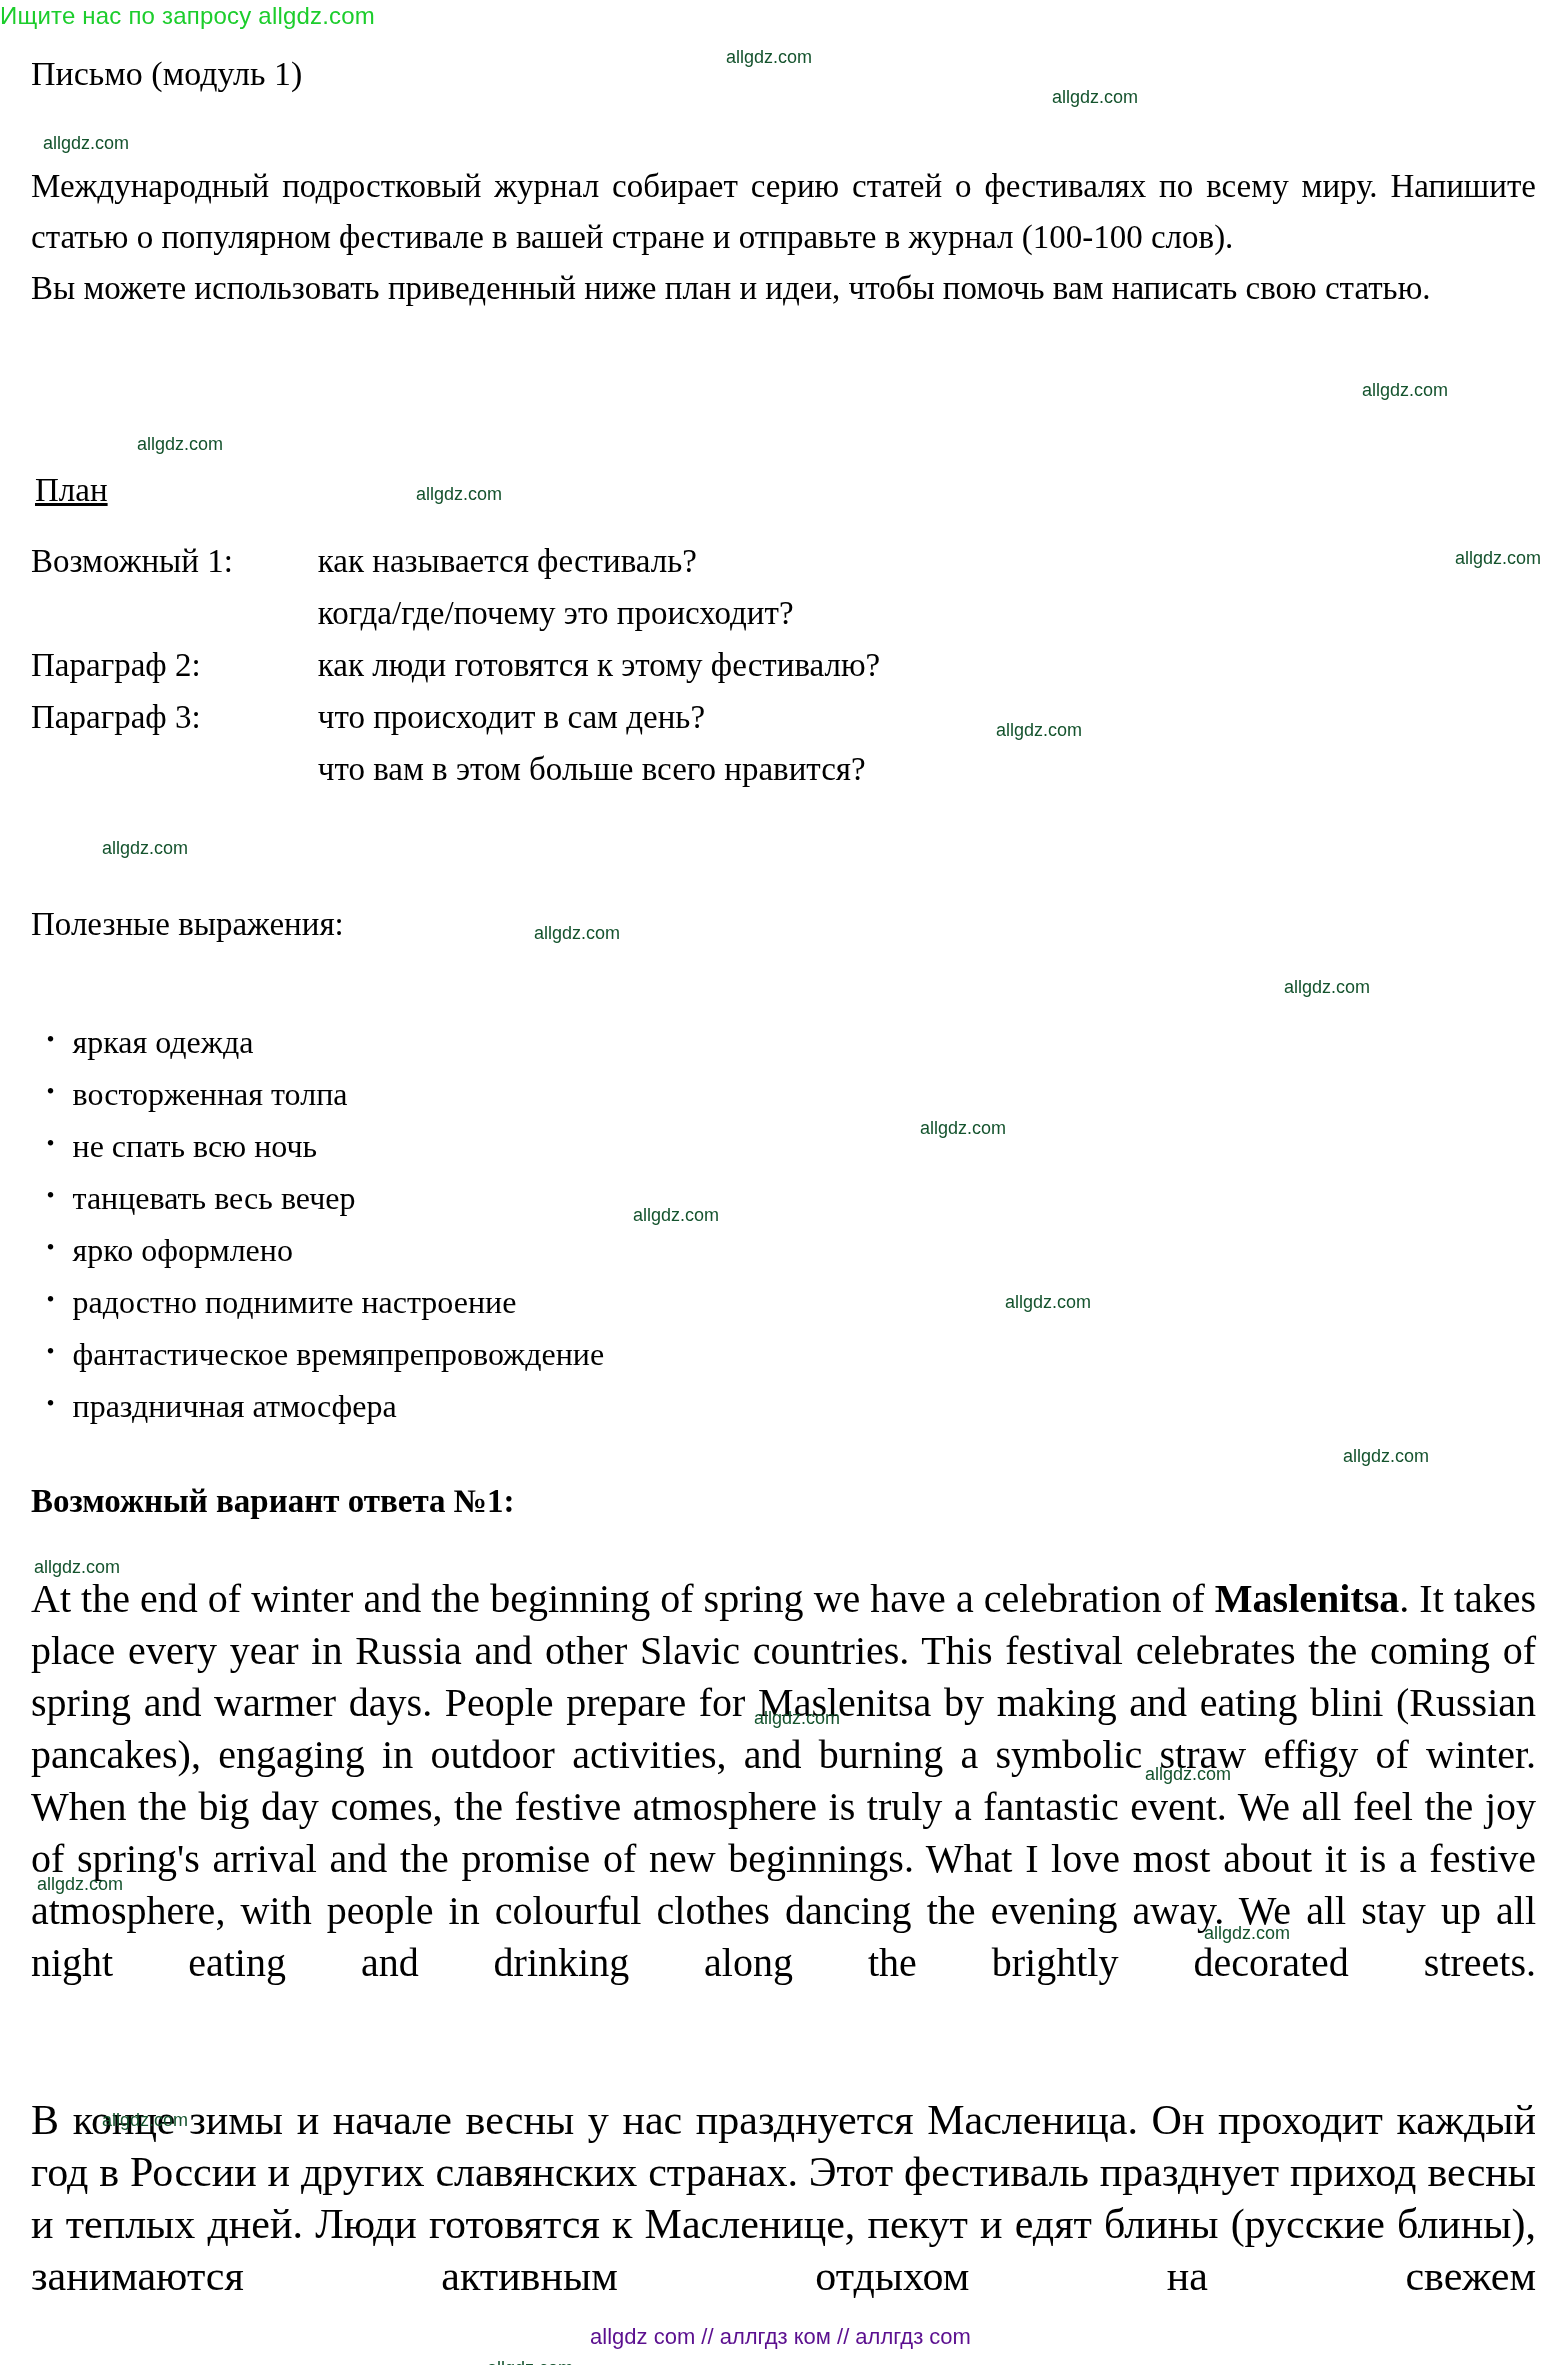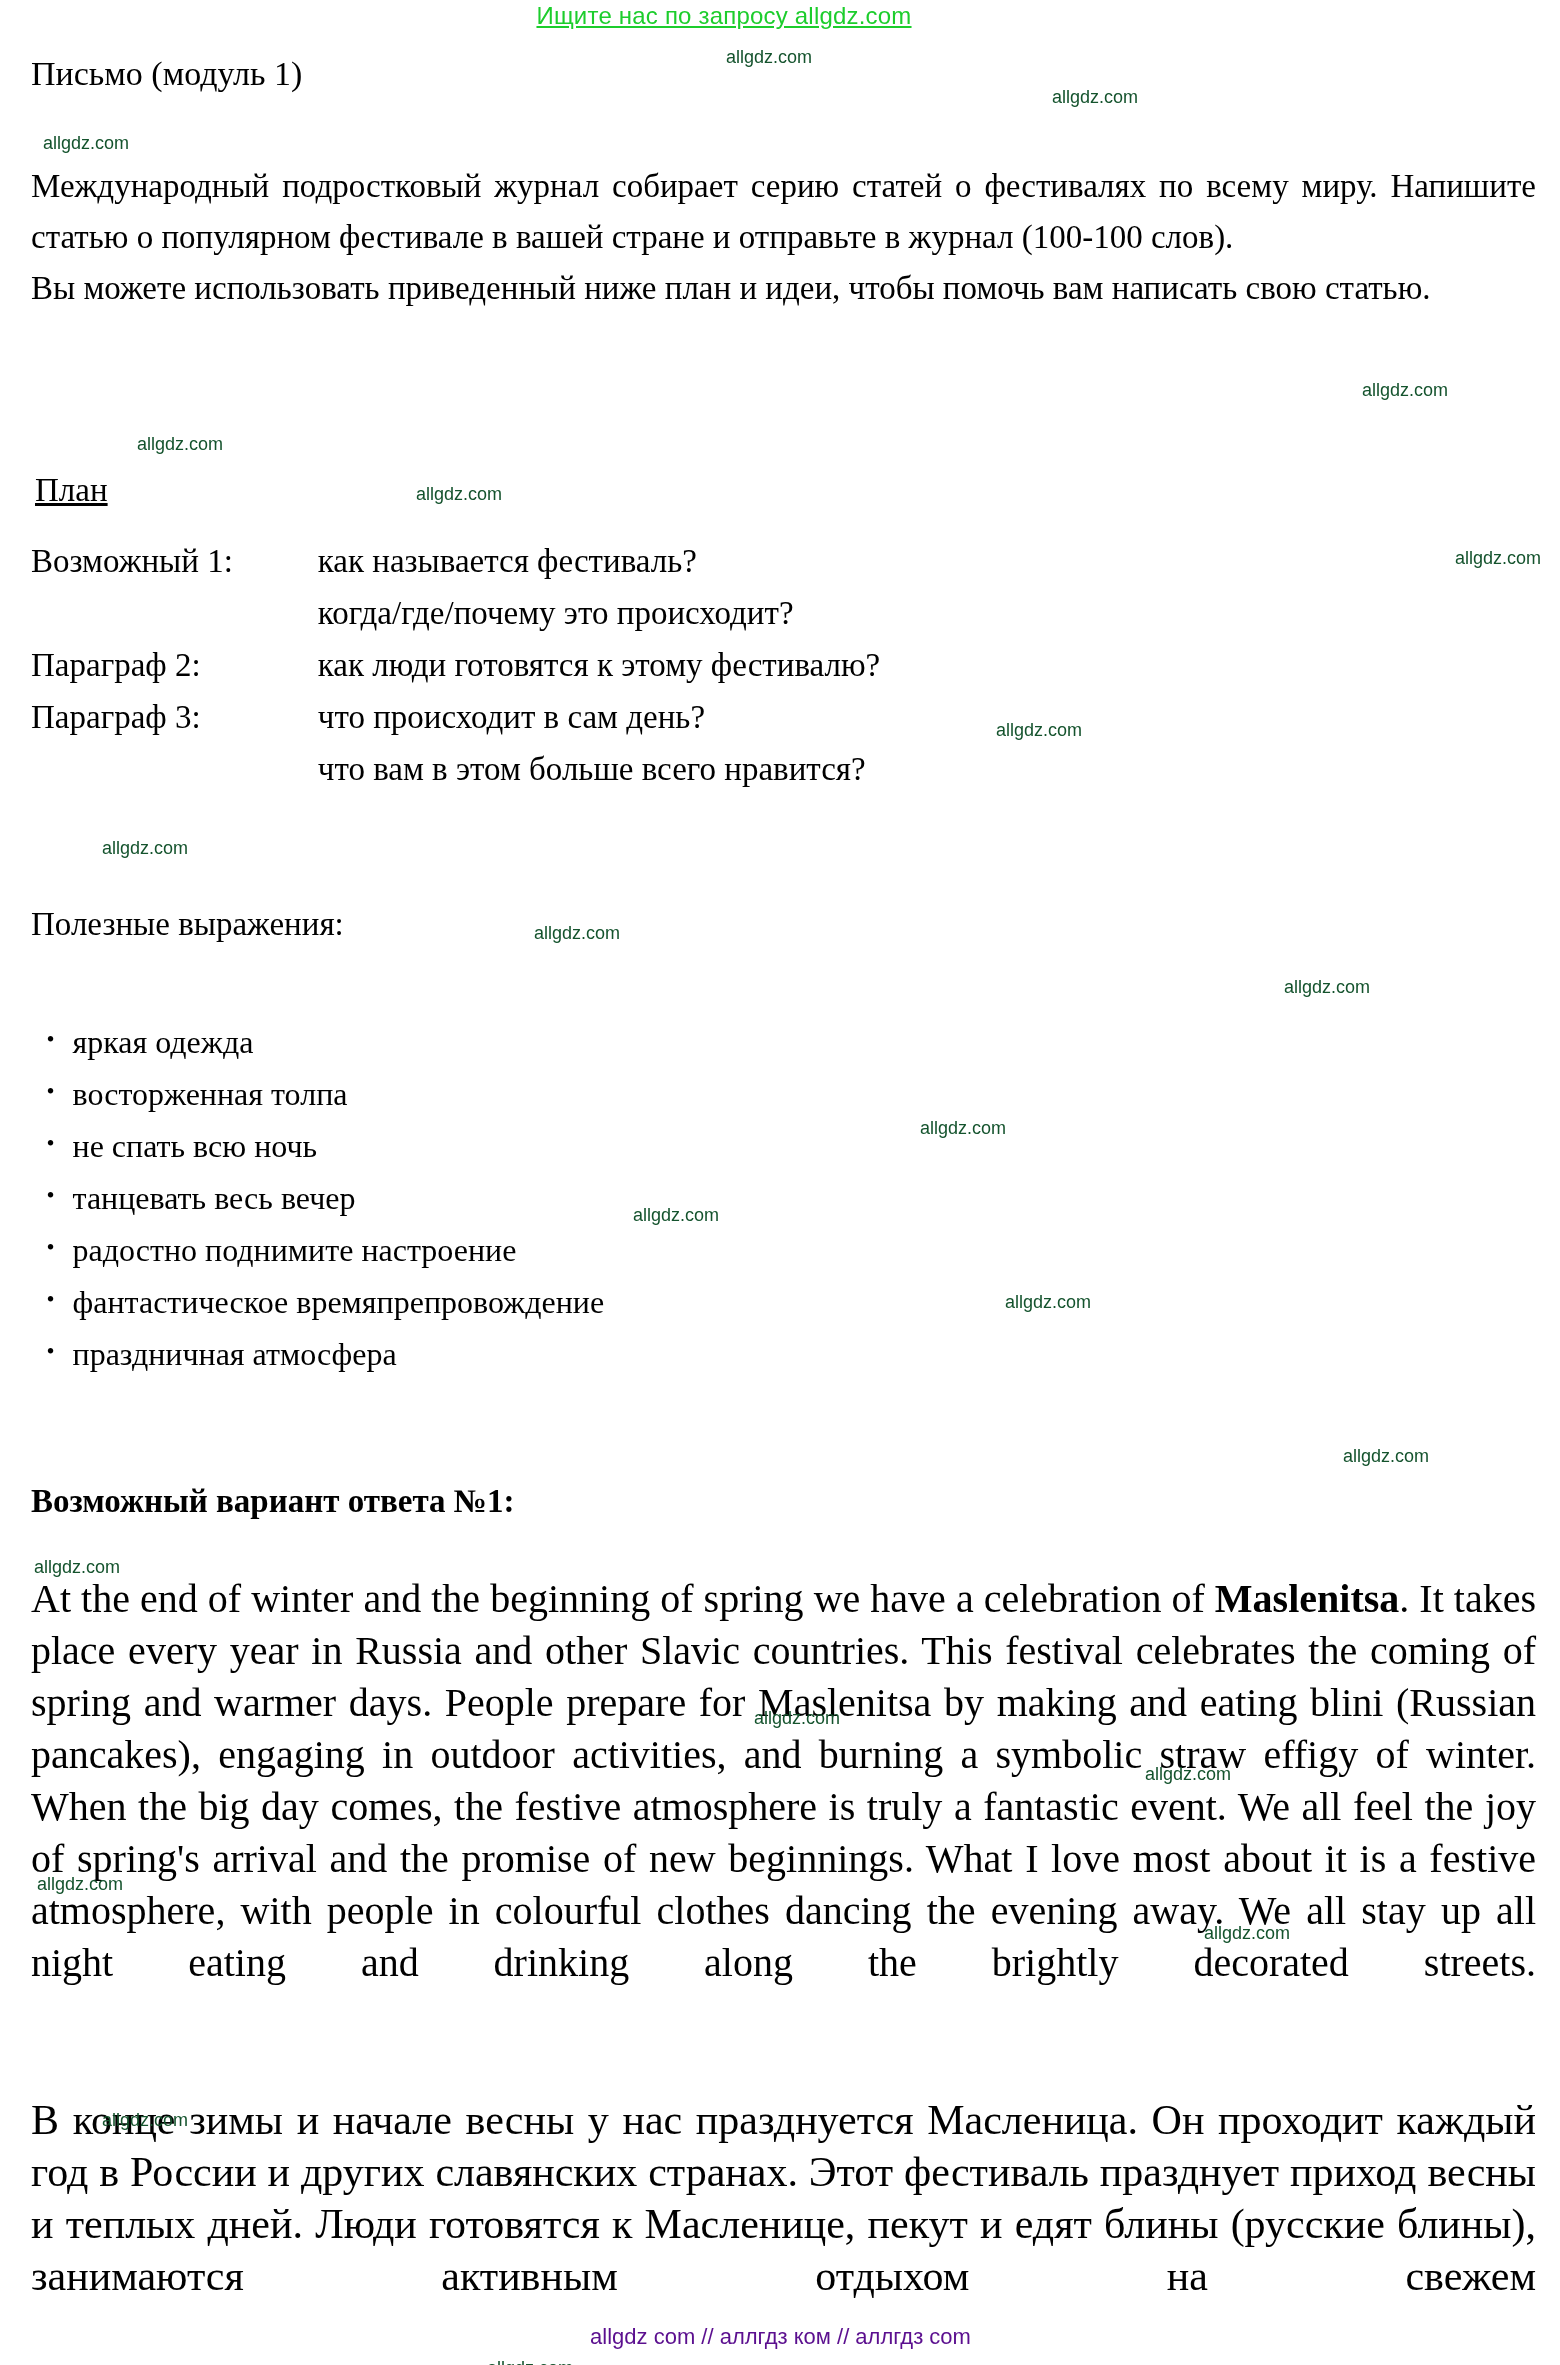--- a/index.html
+++ b/index.html
@@ -23,28 +23,26 @@
     height: 2366px;
     background: #ffffff;
   }
 
   
   .promo-header {
     position: absolute;
     left: 0;
     top: 1.6px;
     width: 1448px;
-    text-align: center;
     font-family: "Liberation Sans", "DejaVu Sans", sans-serif;
     font-size: 24px;
     font-weight: 400;
     color: #1ccd2c;
     letter-spacing: 0.2px;
     white-space: nowrap;
-    text-decoration: underline;
   }
 
   
   .content {
     position: absolute;
     left: 31px;
     top: 0;
     width: 1505px;
   }
 
@@ -232,20 +230,21 @@
       </tbody>
     </table>
 
     <div class="phrases-title">Полезные выражения:</div>
 
     <ul class="phrases-list">
       <li>яркая одежда</li>
       <li>восторженная толпа</li>
       <li>не спать всю ночь</li>
       <li>танцевать весь вечер</li>
+      <li>ярко оформлено</li>
       <li>радостно поднимите настроение</li>
       <li>фантастическое времяпрепровождение</li>
       <li>праздничная атмосфера</li>
     </ul>
 
     <div class="answer-heading">Возможный вариант ответа №1:</div>
 
     <div class="answer-en">
       <p><span>At the end of winter and the beginning of spring we have a celebration of </span><b>Maslenitsa</b><span>. It takes place every year in Russia and other Slavic countries. This festival celebrates the coming of spring and warmer days. People prepare for Maslenitsa by making and eating blini (Russian pancakes), engaging in outdoor activities, and burning a symbolic straw effigy of winter. When the big day comes, the festive atmosphere is truly a fantastic event. We all feel the joy of spring's arrival and the promise of new beginnings. What I love most about it is a festive atmosphere, with people in colourful clothes dancing the evening away. We all stay up all night eating and drinking along the brightly decorated streets.</span></p>
     </div>

